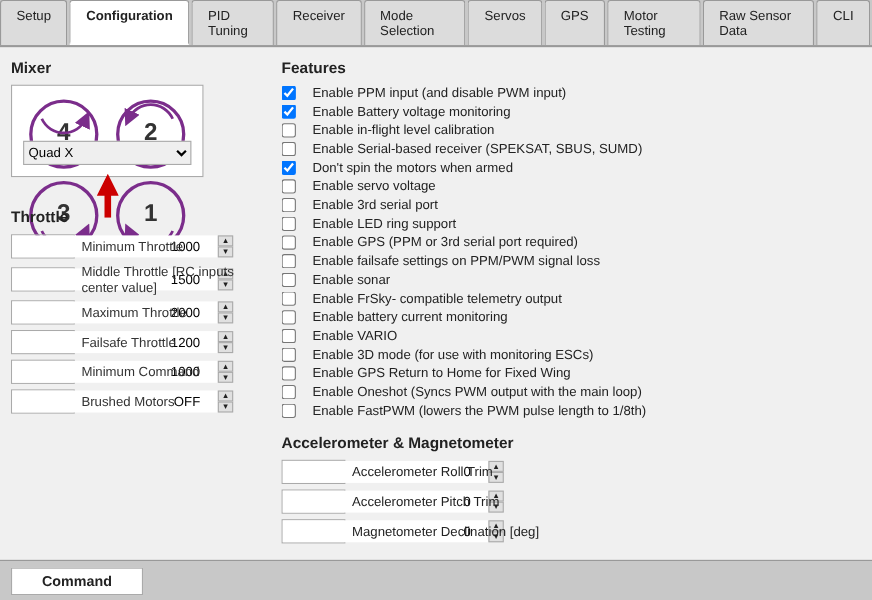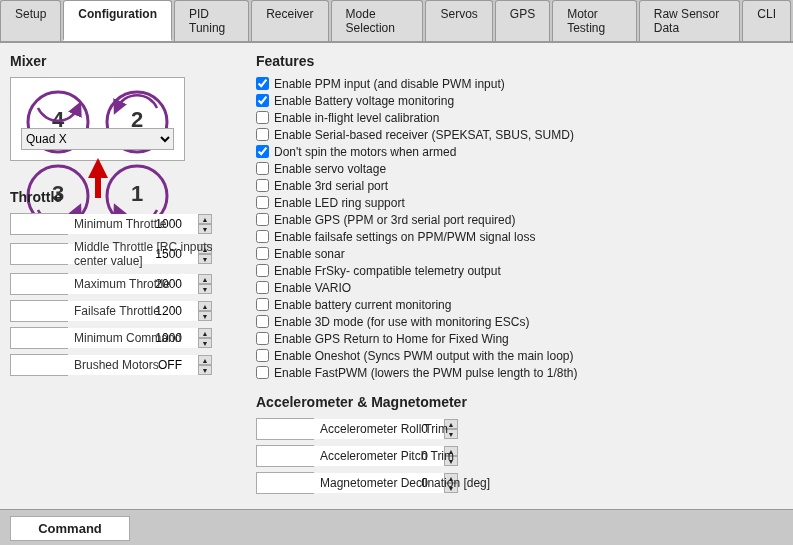--- a/index.html
+++ b/index.html
@@ -70,21 +70,21 @@
     }
     .spin-val {
       flex: 1; text-align: right; font-size: 12px; padding: 1px 16px;
       border: none; outline: none;
     }
     .throttle-label { font-size: 12px; color: #333; }
 
     
     .features-section { margin-bottom: 14px; }
     .feature-row {
-      display: flex; margin-bottom: 3px; gap: 5px;
+      display: flex; align-items: center; margin-bottom: 3px; gap: 15px;
     }
     .feature-row input[type=checkbox] { margin: 0; width: 13px; height: 13px; cursor: pointer; }
     .feature-row label { font-size: 12px; cursor: pointer; }
 
     
     .accel-section { }
     .accel-row {
       display: flex; align-items: center; margin-bottom: 5px; gap: 6px;
     }
     .accel-label { font-size: 12px; }
@@ -302,26 +302,26 @@
           </div>
           <div class="feature-row">
             <input type="checkbox" id="feat-10" style="">
             <label for="feat-10">Enable sonar</label>
           </div>
           <div class="feature-row">
             <input type="checkbox" id="feat-11" style="">
             <label for="feat-11">Enable FrSky- compatible telemetry output</label>
           </div>
           <div class="feature-row">
+            <input type="checkbox" id="feat-12" style="">
+            <label for="feat-12">Enable battery current monitoring</label>
+          </div>
+          <div class="feature-row">
             <input type="checkbox" id="feat-13" style="">
             <label for="feat-13">Enable VARIO</label>
-          </div>
-          <div class="feature-row">
-            <input type="checkbox" id="feat-12" style="">
-            <label for="feat-12">Enable battery current monitoring</label>
           </div>
           <div class="feature-row">
             <input type="checkbox" id="feat-14" style="">
             <label for="feat-14">Enable 3D mode (for use with monitoring ESCs)</label>
           </div>
           <div class="feature-row">
             <input type="checkbox" id="feat-15" style="">
             <label for="feat-15">Enable GPS Return to Home for Fixed Wing</label>
           </div>
           <div class="feature-row">

